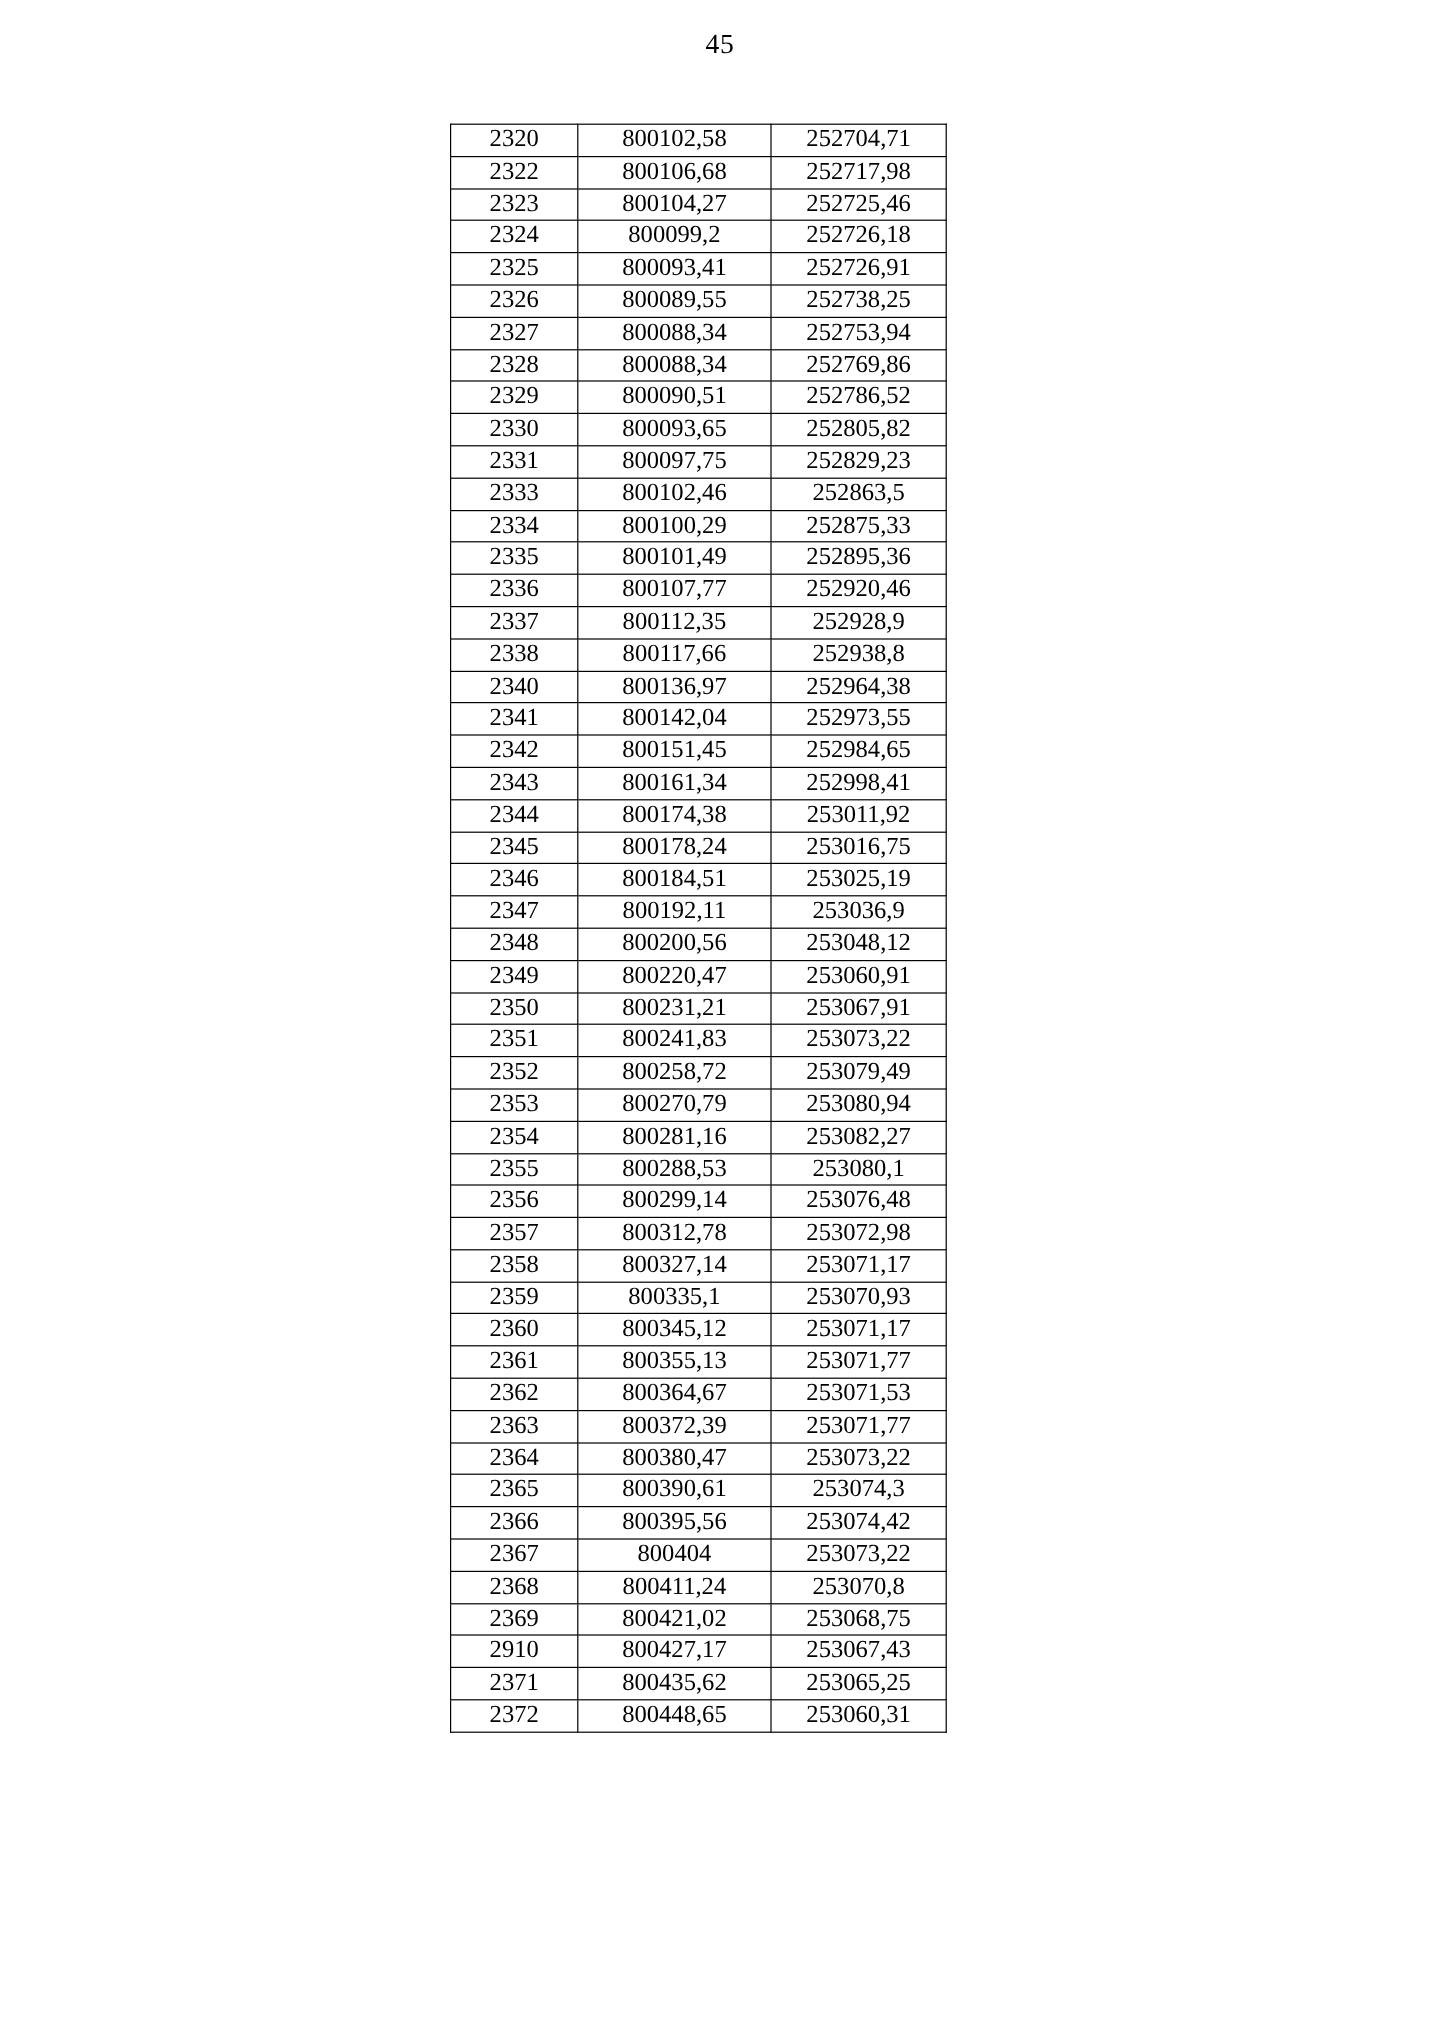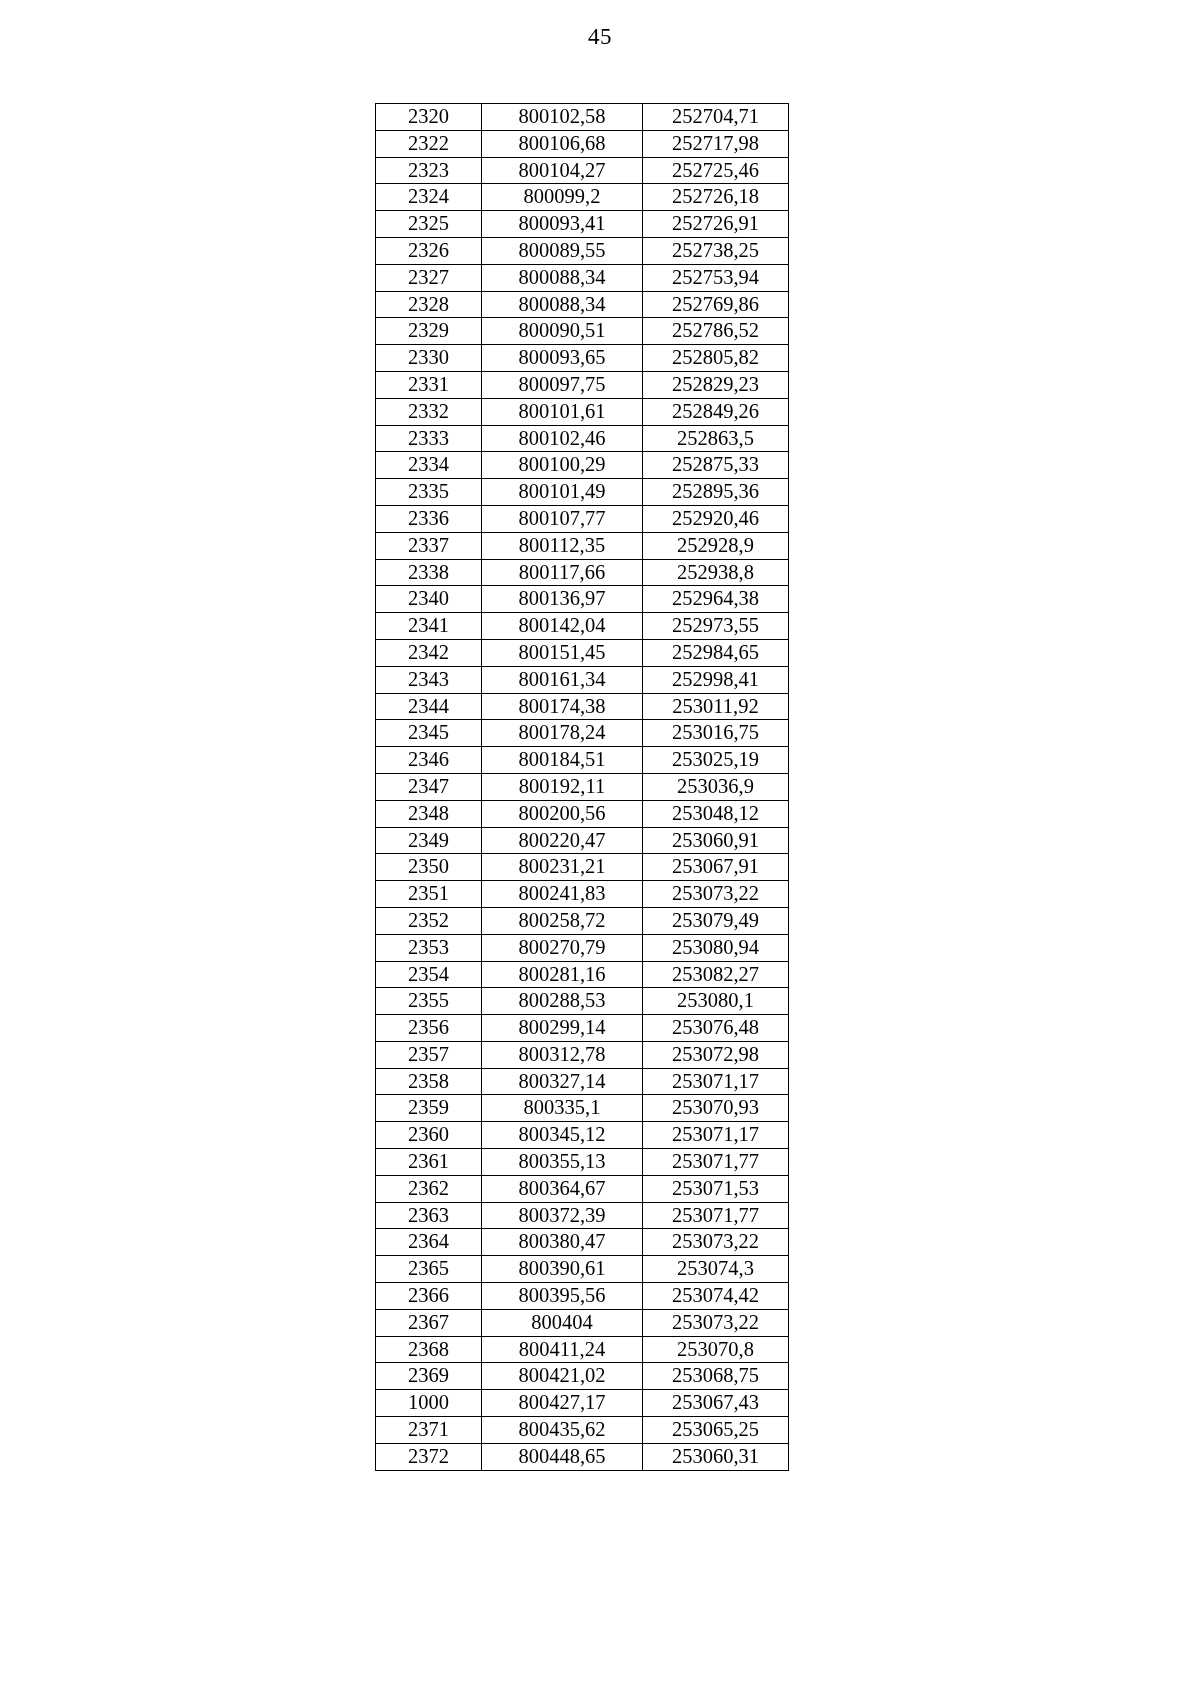--- a/index.html
+++ b/index.html
@@ -116,25 +116,20 @@
             <td class="col-id">2330</td>
             <td class="col-x">800093,65</td>
             <td class="col-y">252805,82</td>
           </tr>
           <tr>
             <td class="col-id">2331</td>
             <td class="col-x">800097,75</td>
             <td class="col-y">252829,23</td>
           </tr>
           <tr>
-            <td class="col-id">2332</td>
-            <td class="col-x">800101,61</td>
-            <td class="col-y">252849,26</td>
-          </tr>
-          <tr>
             <td class="col-id">2333</td>
             <td class="col-x">800102,46</td>
             <td class="col-y">252863,5</td>
           </tr>
           <tr>
             <td class="col-id">2334</td>
             <td class="col-x">800100,29</td>
             <td class="col-y">252875,33</td>
           </tr>
           <tr>
@@ -301,21 +296,21 @@
             <td class="col-id">2368</td>
             <td class="col-x">800411,24</td>
             <td class="col-y">253070,8</td>
           </tr>
           <tr>
             <td class="col-id">2369</td>
             <td class="col-x">800421,02</td>
             <td class="col-y">253068,75</td>
           </tr>
           <tr>
-            <td class="col-id">1000</td>
+            <td class="col-id">2910</td>
             <td class="col-x">800427,17</td>
             <td class="col-y">253067,43</td>
           </tr>
           <tr>
             <td class="col-id">2371</td>
             <td class="col-x">800435,62</td>
             <td class="col-y">253065,25</td>
           </tr>
           <tr>
             <td class="col-id">2372</td>

